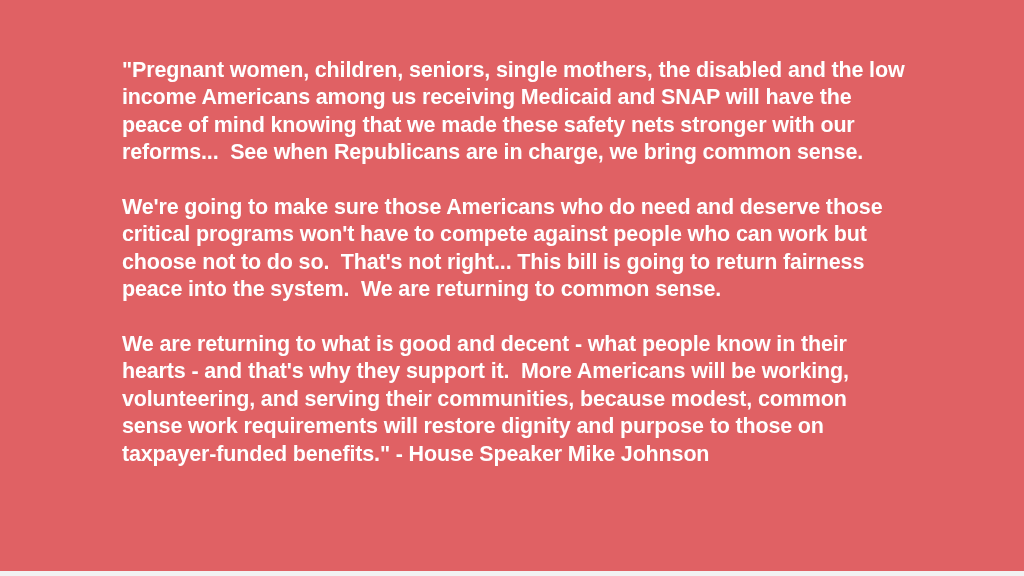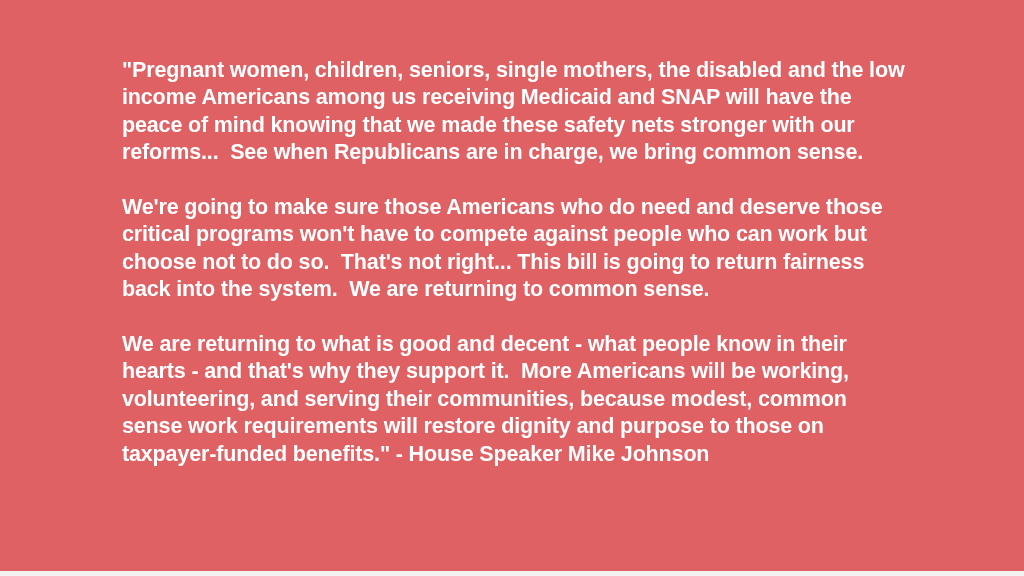--- a/index.html
+++ b/index.html
@@ -61,21 +61,21 @@
 <body>
 
 <div class="slide">
 
   <div class="quote-block">
 
     <p class="quote-paragraph">"Pregnant women, children, seniors, single mothers, the disabled and the low income Americans among us receiving Medicaid and SNAP will have the peace of mind knowing that we made these safety nets stronger with our reforms...  See when Republicans are in charge, we bring common sense.</p>
 
     <div class="paragraph-gap"></div>
 
-    <p class="quote-paragraph">We're going to make sure those Americans who do need and deserve those critical programs won't have to compete against people who can work but choose not to do so.  That's not right... This bill is going to return fairness back into the system.  We are returning to common sense.</p>
+    <p class="quote-paragraph">We're going to make sure those Americans who do need and deserve those critical programs won't have to compete against people who can work but choose not to do so.  That's not right... This bill is going to return fairness peace into the system.  We are returning to common sense.</p>
 
     <div class="paragraph-gap"></div>
 
     <p class="quote-paragraph">We are returning to what is good and decent - what people know in their hearts - and that's why they support it.  More Americans will be working, volunteering, and serving their communities, because modest, common sense work requirements will restore dignity and purpose to those on taxpayer-funded benefits." - House Speaker Mike Johnson</p>
 
   </div>
 
   <div class="bottom-strip"></div>
 
 </div>

